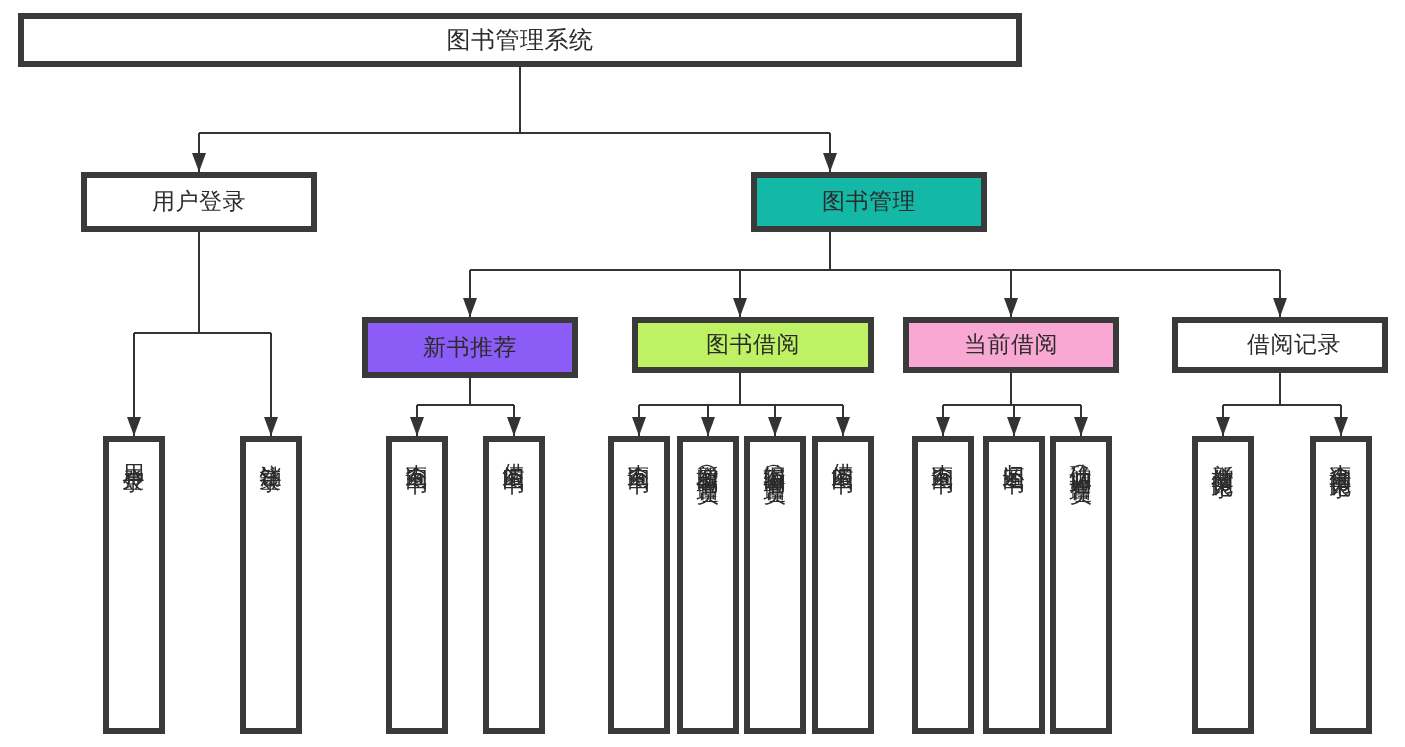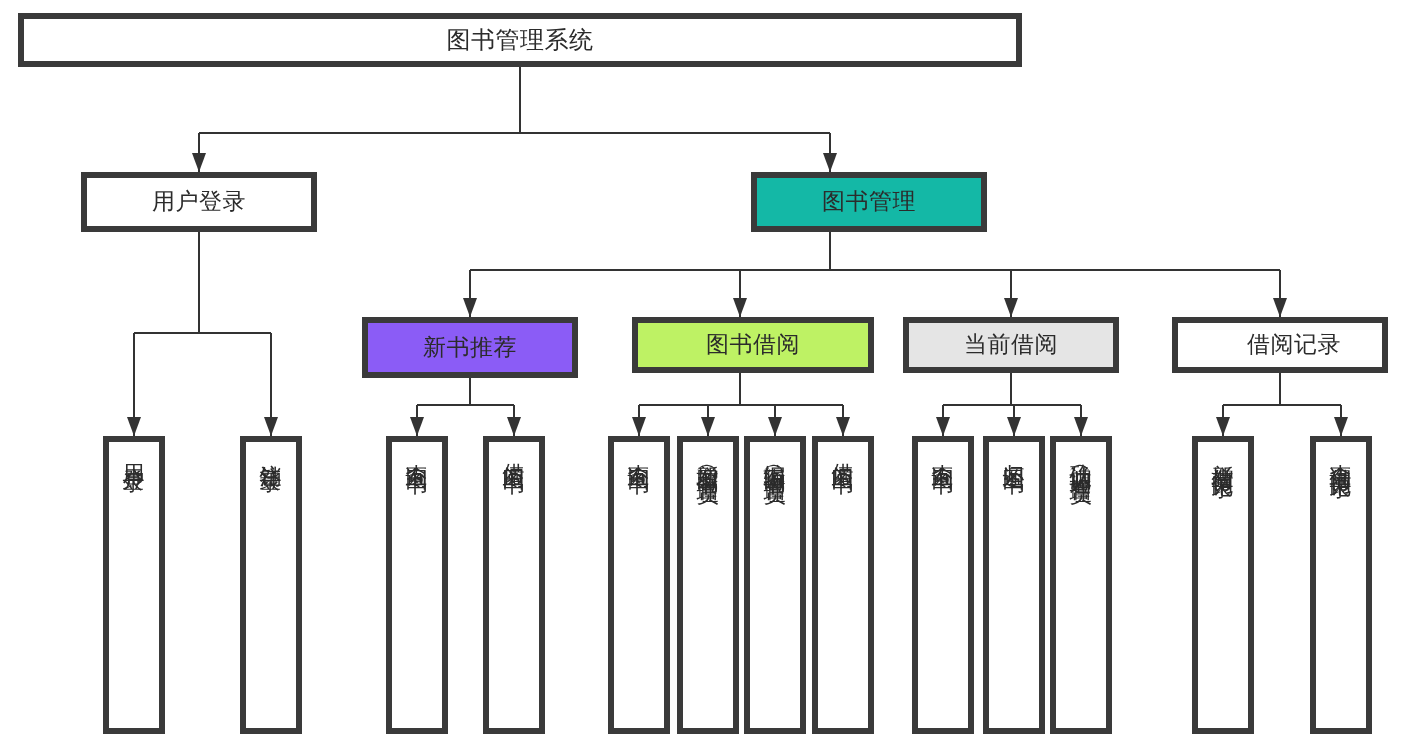--- a/index.html
+++ b/index.html
@@ -144,21 +144,21 @@
       </div>
       <div class="node horiz" style="left: 712px; top: 172px; width: 236px; height: 60px; border-color: rgb(58, 58, 58); background: #14b8a6; margin-left: 39px;">
         <span class="node-label" style="color: rgb(43, 43, 43);">图书管理</span>
       </div>
       <div class="node horiz" style="left: 362px; top: 317px; width: 216px; height: 61px; border-color: rgb(58, 58, 58); background: #8b5cf6;">
         <span class="node-label" style="color: rgb(43, 43, 43);">新书推荐</span>
       </div>
       <div class="node horiz" style="left: 632px; top: 317px; width: 242px; height: 56px; border-color: rgb(58, 58, 58); background: #bef264;">
         <span class="node-label" style="color: rgb(43, 43, 43);">图书借阅</span>
       </div>
-      <div class="node horiz" style="left: 903px; top: 317px; width: 216px; height: 56px; border-color: rgb(58, 58, 58); background: #e5e5e5;">
+      <div class="node horiz" style="left: 903px; top: 317px; width: 216px; height: 56px; border-color: rgb(58, 58, 58); background: #f9a8d4;">
         <span class="node-label" style="color: rgb(43, 43, 43);">当前借阅</span>
       </div>
       <div class="node horiz" style="left: 1172px; top: 317px; width: 216px; height: 56px; border-color: rgb(58, 58, 58); background: rgb(255, 255, 255); padding-left: 28px;">
         <span class="node-label" style="color: rgb(43, 43, 43);">借阅记录</span>
       </div>
       <div class="node vert" style="left: 103px; top: 436px; width: 62px; height: 298px; border-color: rgb(58, 58, 58); background: rgb(255, 255, 255);">
         <span class="node-label" style="color: rgb(43, 43, 43);">用户登录</span>
       </div>
       <div class="node vert" style="left: 240px; top: 436px; width: 62px; height: 298px; border-color: rgb(58, 58, 58); background: rgb(255, 255, 255);">
         <span class="node-label" style="color: rgb(43, 43, 43);">注销登录</span>

